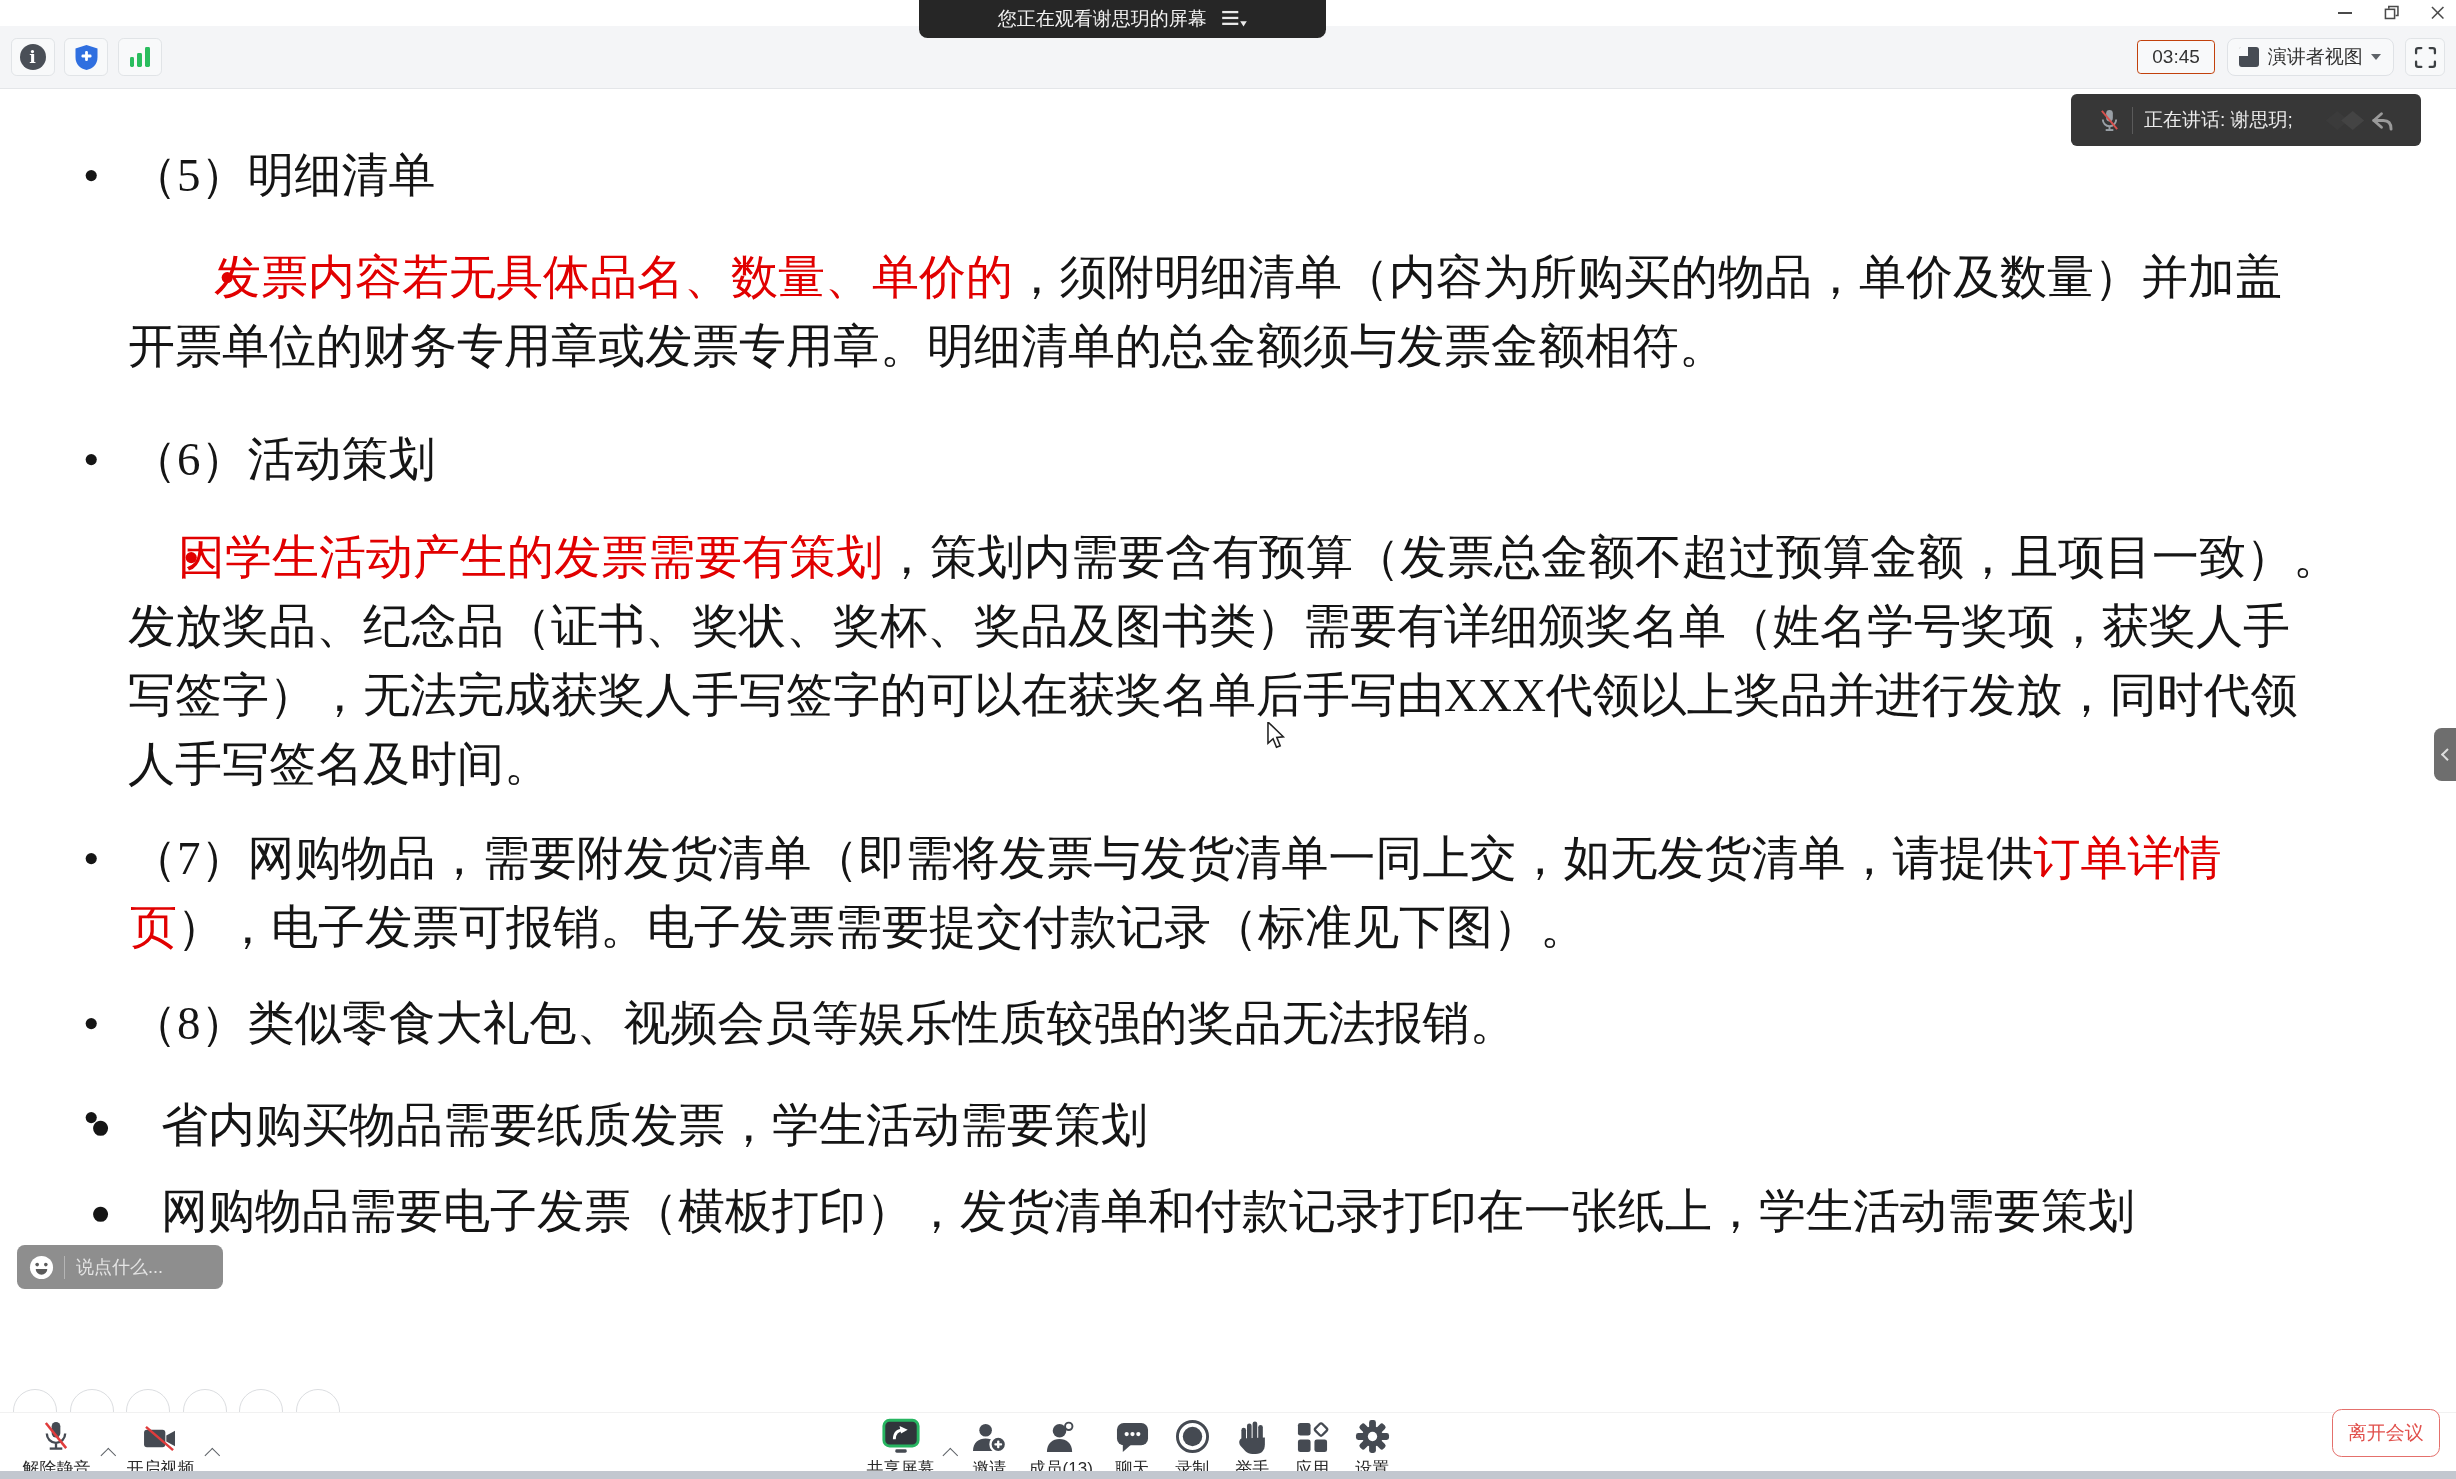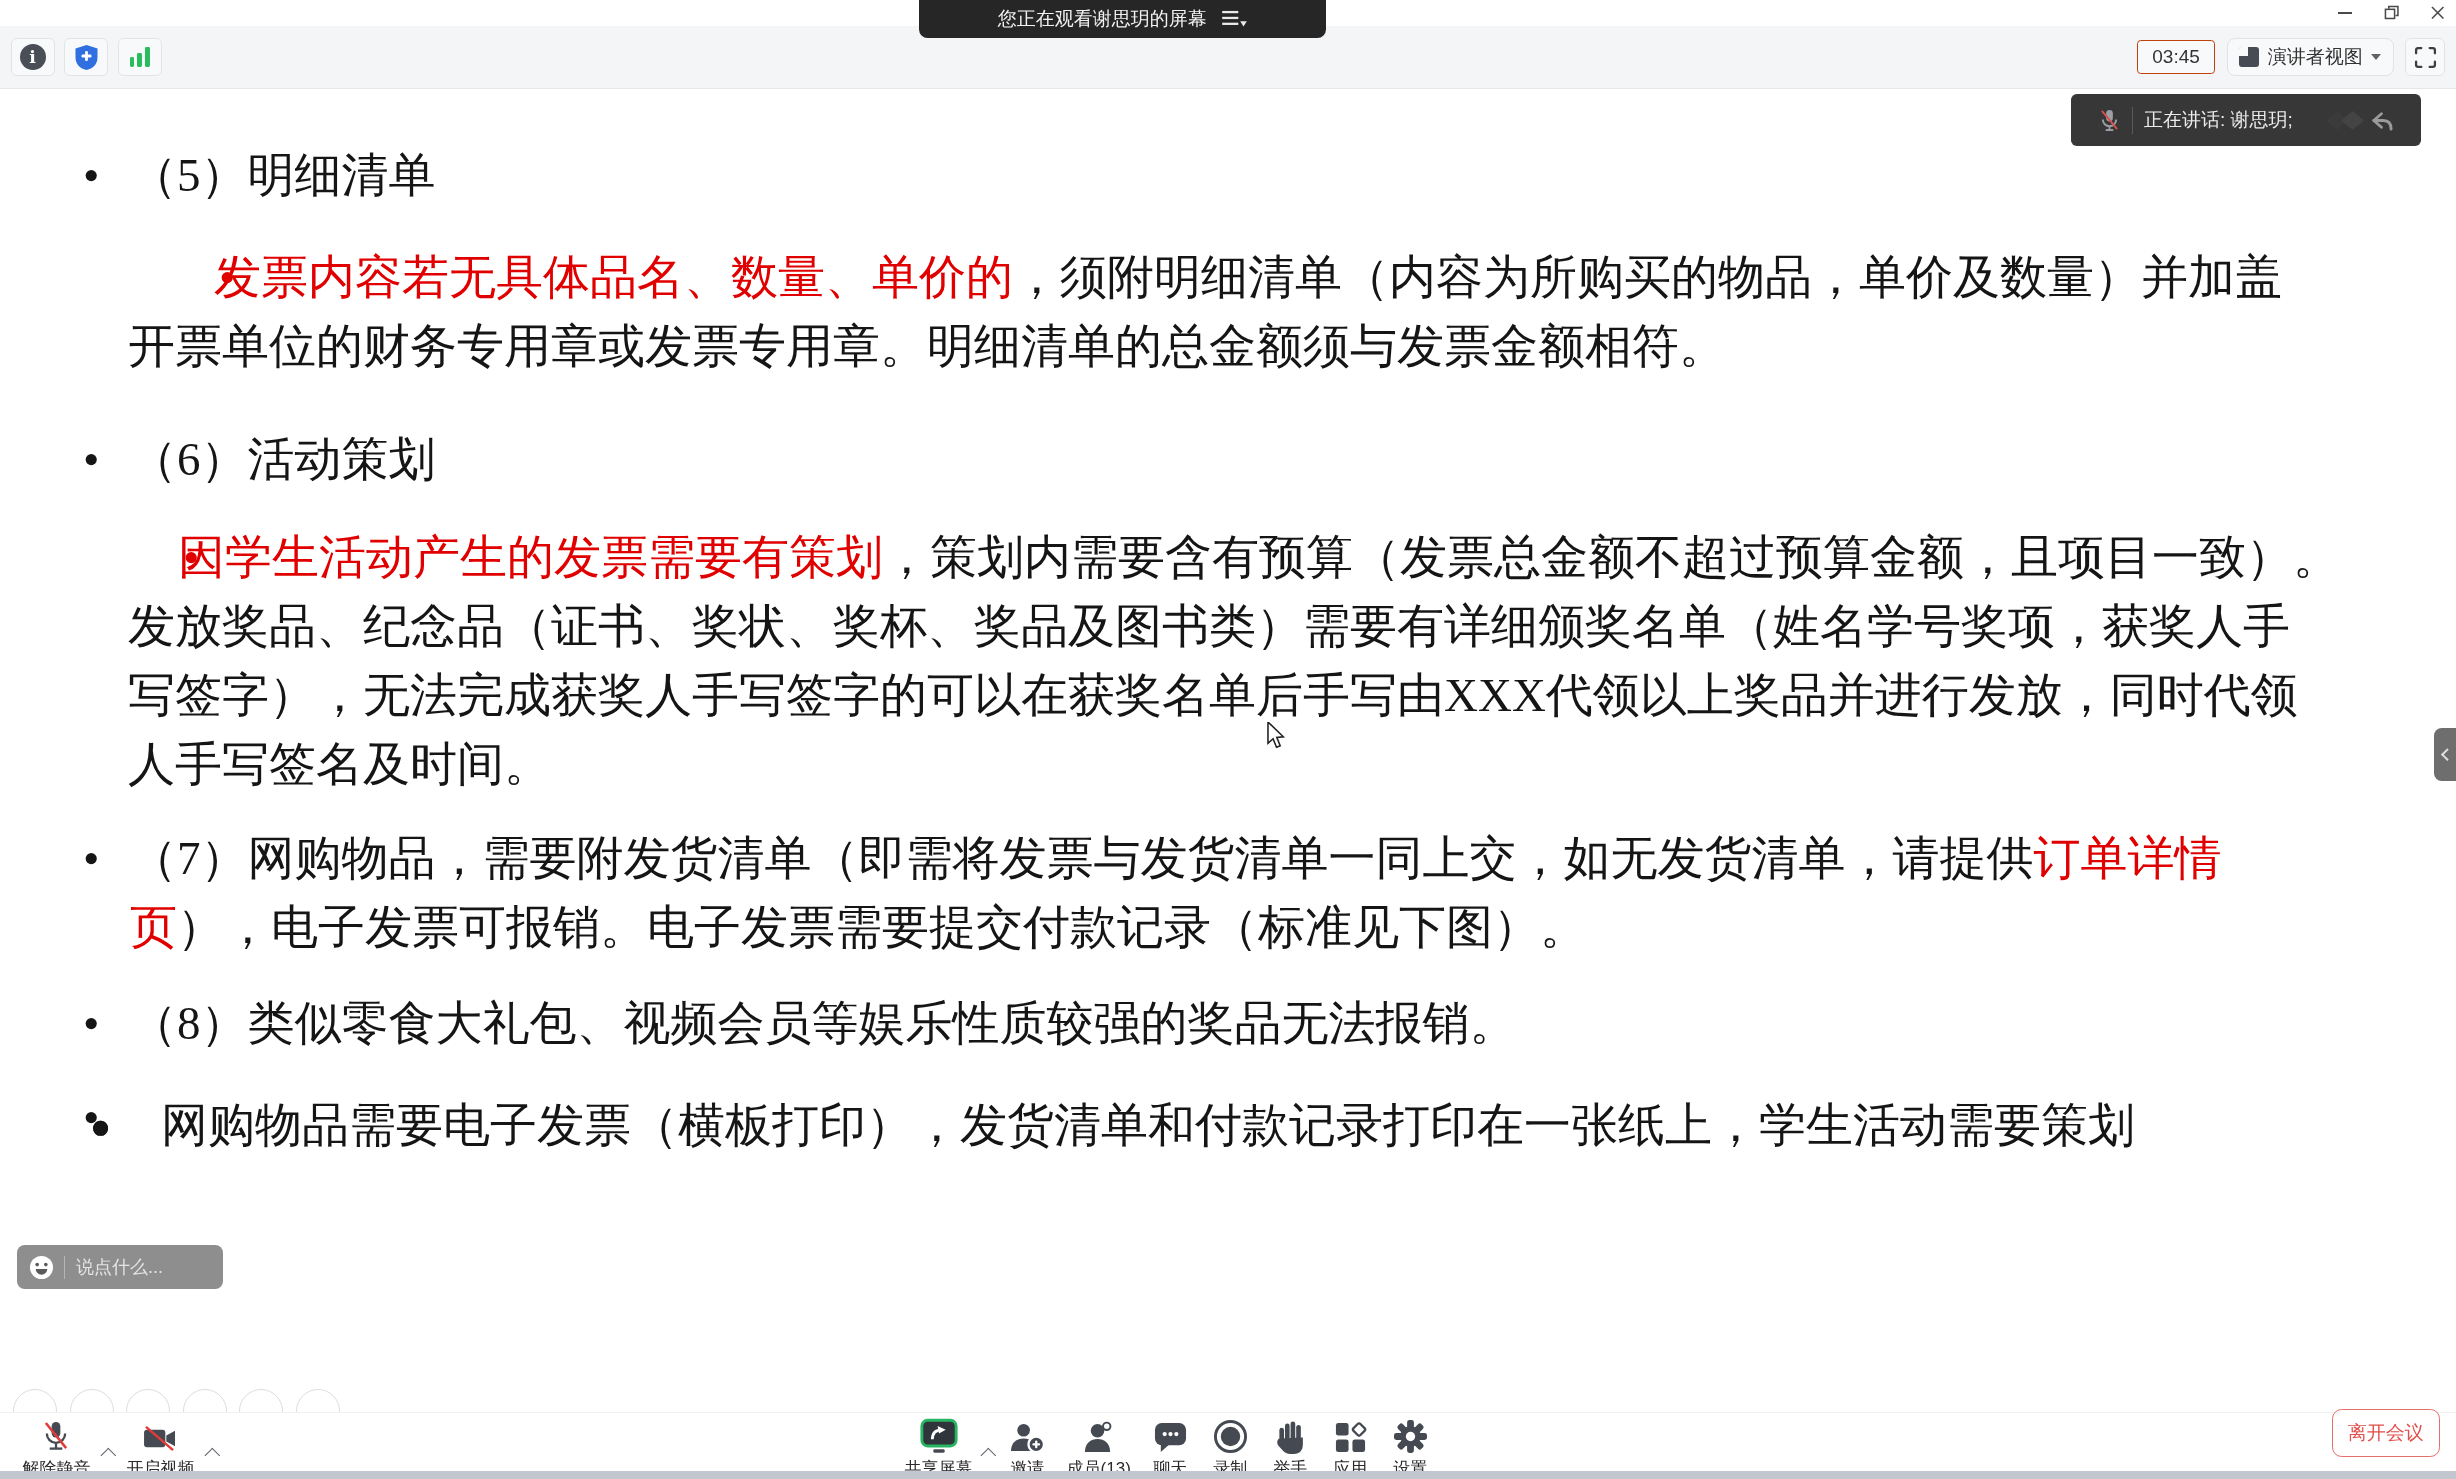--- a/index.html
+++ b/index.html
@@ -86,21 +86,21 @@
 
   
   .cursor { position:absolute; left:1266px; top:722px; z-index:40; }
 
   
   .toolbar { position:absolute; top:1412px; left:0; width:100%; height:59px; background:#ffffff;
              border-top:1px solid #f1f1f1; z-index:15; }
   .arcs { position:absolute; left:13.4px; top:-24px; height:23px; overflow:hidden; display:flex; gap:12.5px; }
   .arc { width:44px; height:44px; border-radius:50%; border:1.9px solid #dbdde0; flex:none; background:transparent; }
   .tb-left { position:absolute; left:13.4px; top:4.8px; display:flex; align-items:flex-start; }
-  .tb-center { position:absolute; left:860px; top:4.8px; display:flex; align-items:flex-end;margin-left:38px; }
+  .tb-center { position:absolute; left:860px; top:4.8px; display:flex; align-items:flex-end; }
   .tb-item { display:flex; flex-direction:column; align-items:center; width:60px; }
   .tb-item.wide { width:86px;justify-content:center; }
   .tb-item.share { width:81px; }
   .tb-item.members { width:83px; }
   .tb-item .ic { height:36px; display:flex; align-items:flex-end; justify-content:center; }
   .tb-label { font-size:17px; color:#2a2a2a; margin-top:2.9px; white-space:nowrap; }
   .chev-up { width:10.6px; height:10.6px; border-left:1.9px solid #5f6368; border-top:1.9px solid #5f6368;
              transform:rotate(45deg); align-self:center; margin:13.4px 3.8px 0 3.8px; }
   .leave-btn { position:absolute; right:16.3px; top:-3.8px; width:108px; height:48px;
                border:1.4px solid #e4706c; border-radius:9.6px; background:#fff; color:#e1504c;
@@ -207,21 +207,21 @@
 开票单位的财务专用章或发票专用章。明细清单的总金额须与发票金额相符。</span></div>
       <div class="bullet l1"><span class="marker">•</span><span>（6）活动策划</span></div>
       <div class="bullet l2" style="text-indent: 50px;"><span class="marker">•</span><span class="seg-red">因学生活动产生的发票需要有策划</span><span>，策划内需要含有预算（发票总金额不超过预算金额，且项目一致）。
 发放奖品、纪念品（证书、奖状、奖杯、奖品及图书类）需要有详细颁奖名单（姓名学号奖项，获奖人手
 写签字），无法完成获奖人手写签字的可以在获奖名单后手写由XXX代领以上奖品并进行发放，同时代领
 人手写签名及时间。</span></div>
       <div class="bullet l1"><span class="marker">•</span><span>（7）网购物品，需要附发货清单（即需将发票与发货清单一同上交，如无发货清单，请提供</span><span class="seg-red">订单详情
 页</span><span>），电子发票可报销。电子发票需要提交付款记录（标准见下图）。</span></div>
       <div class="bullet l1"><span class="marker">•</span><span>（8）类似零食大礼包、视频会员等娱乐性质较强的奖品无法报销。</span></div>
       <div class="bullet l1"><span class="marker">•</span></div>
-      <div class="bullet l1 big"><span class="marker">●</span></div>
+      <div class="bullet l1 big"><span class="marker">●</span><span>省内购买物品需要纸质发票，学生活动需要策划</span></div>
       <div class="bullet l1 big"><span class="marker">●</span><span>网购物品需要电子发票（横板打印），发货清单和付款记录打印在一张纸上，学生活动需要策划</span></div>
     </div>
 </div>
 
 <div class="chat-overlay">
   <svg width="25" height="25" viewBox="0 0 26 26">
     <circle cx="13" cy="13" r="12" fill="#ffffff"></circle>
     <circle cx="8.5" cy="10" r="1.9" fill="#5a5a5a"></circle>
     <circle cx="17.5" cy="10" r="1.9" fill="#5a5a5a"></circle>
     <path d="M7 14.5 a6 6 0 0 0 12 0 z" fill="#5a5a5a"></path>

